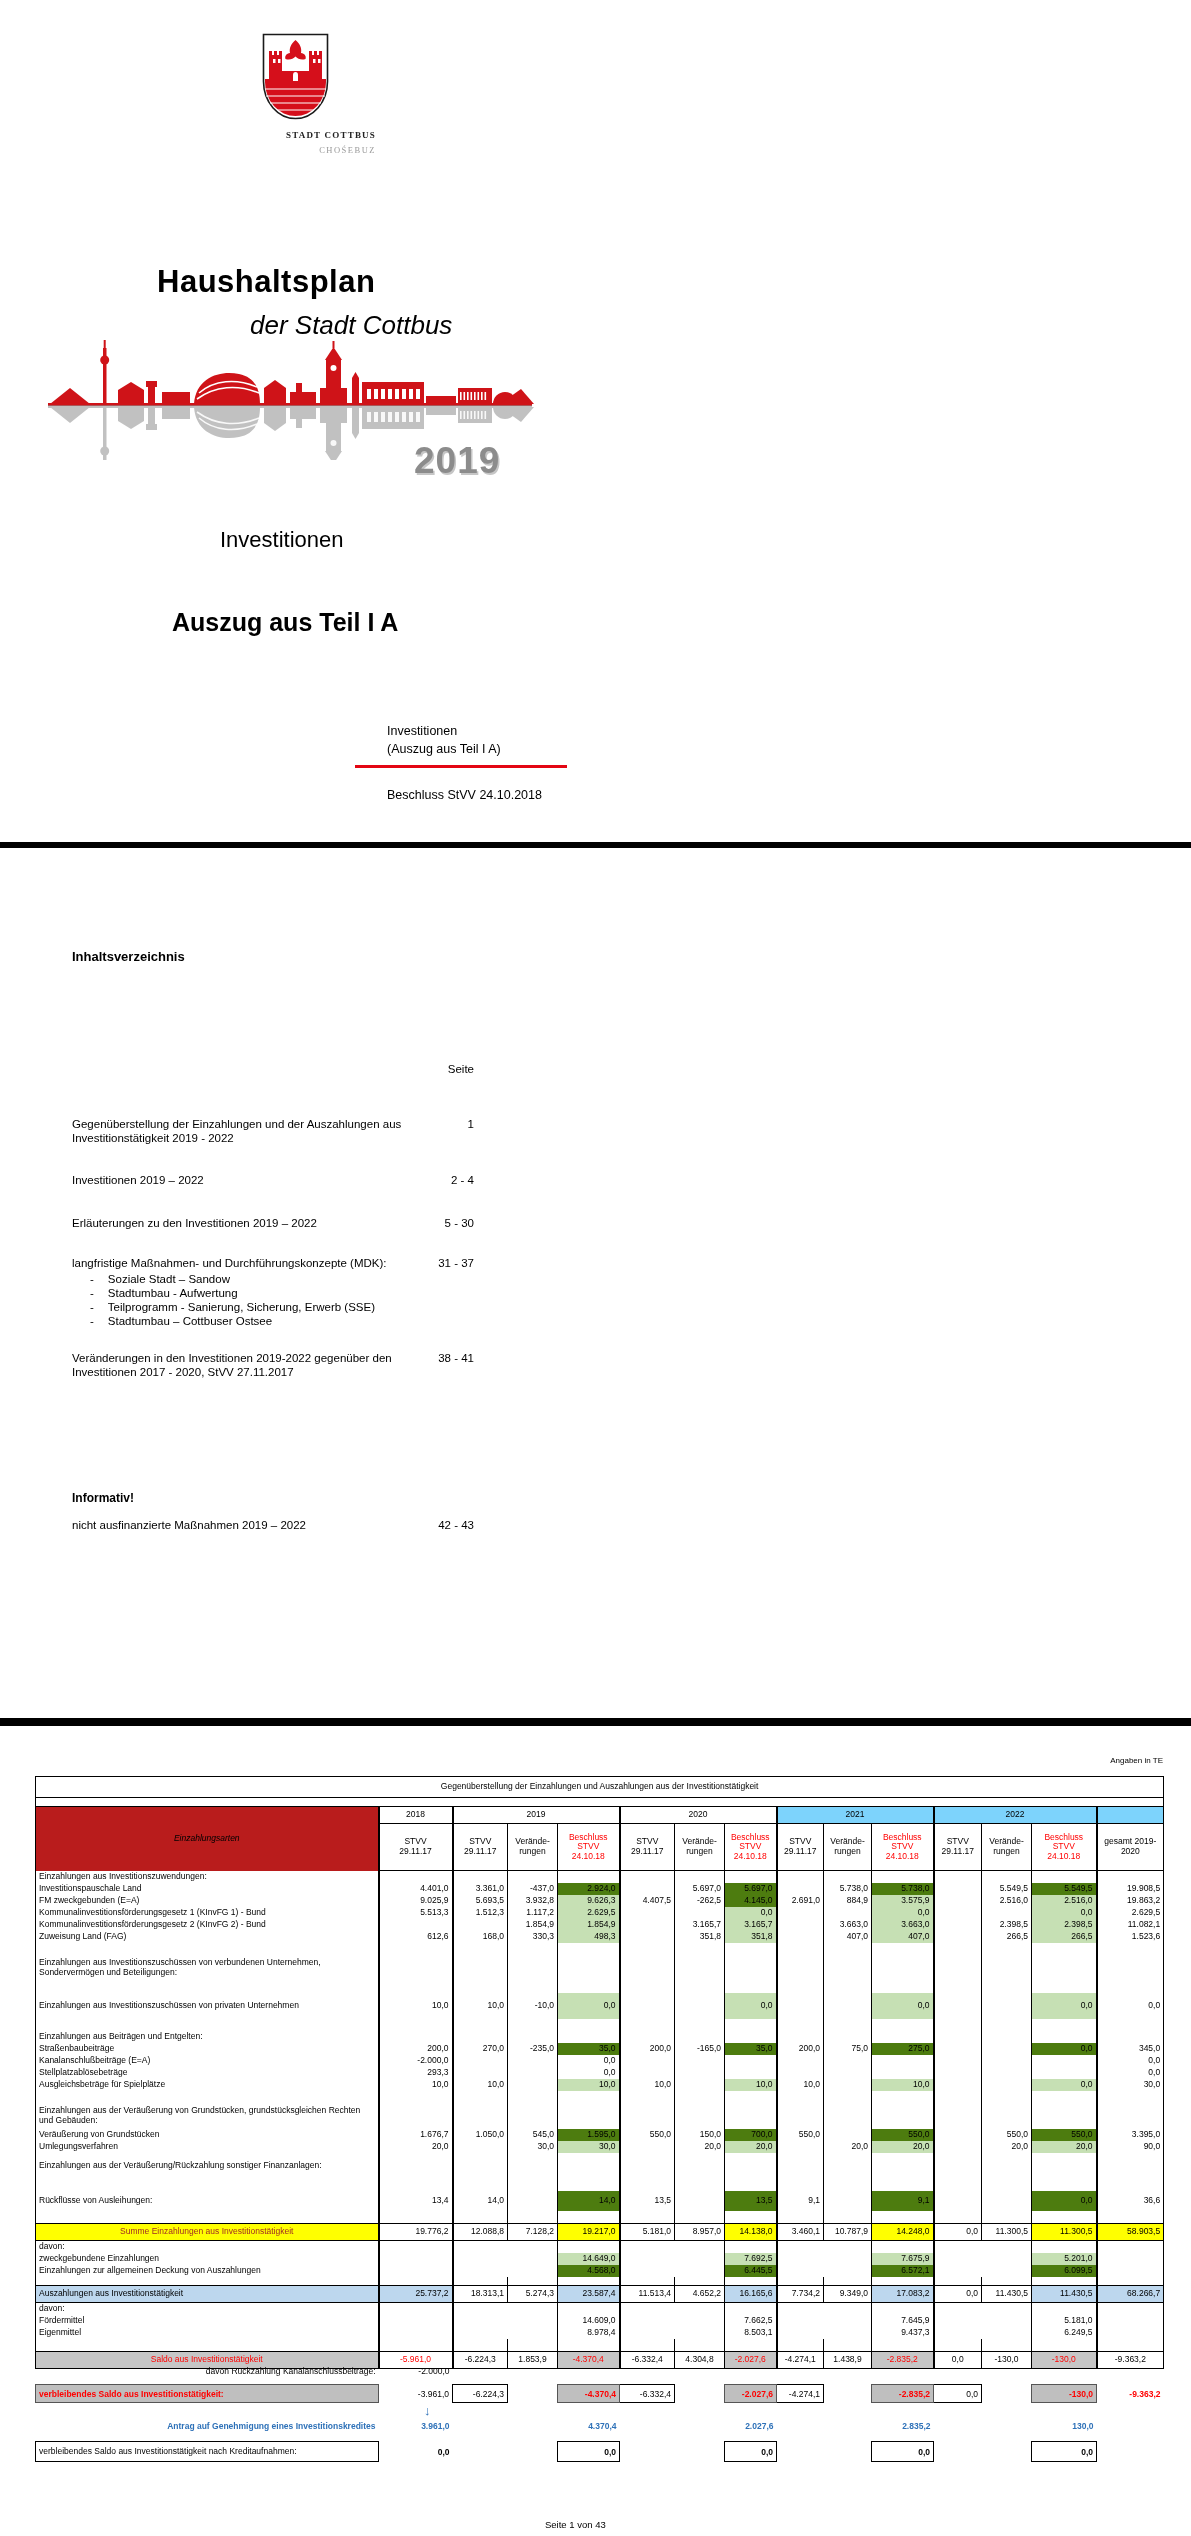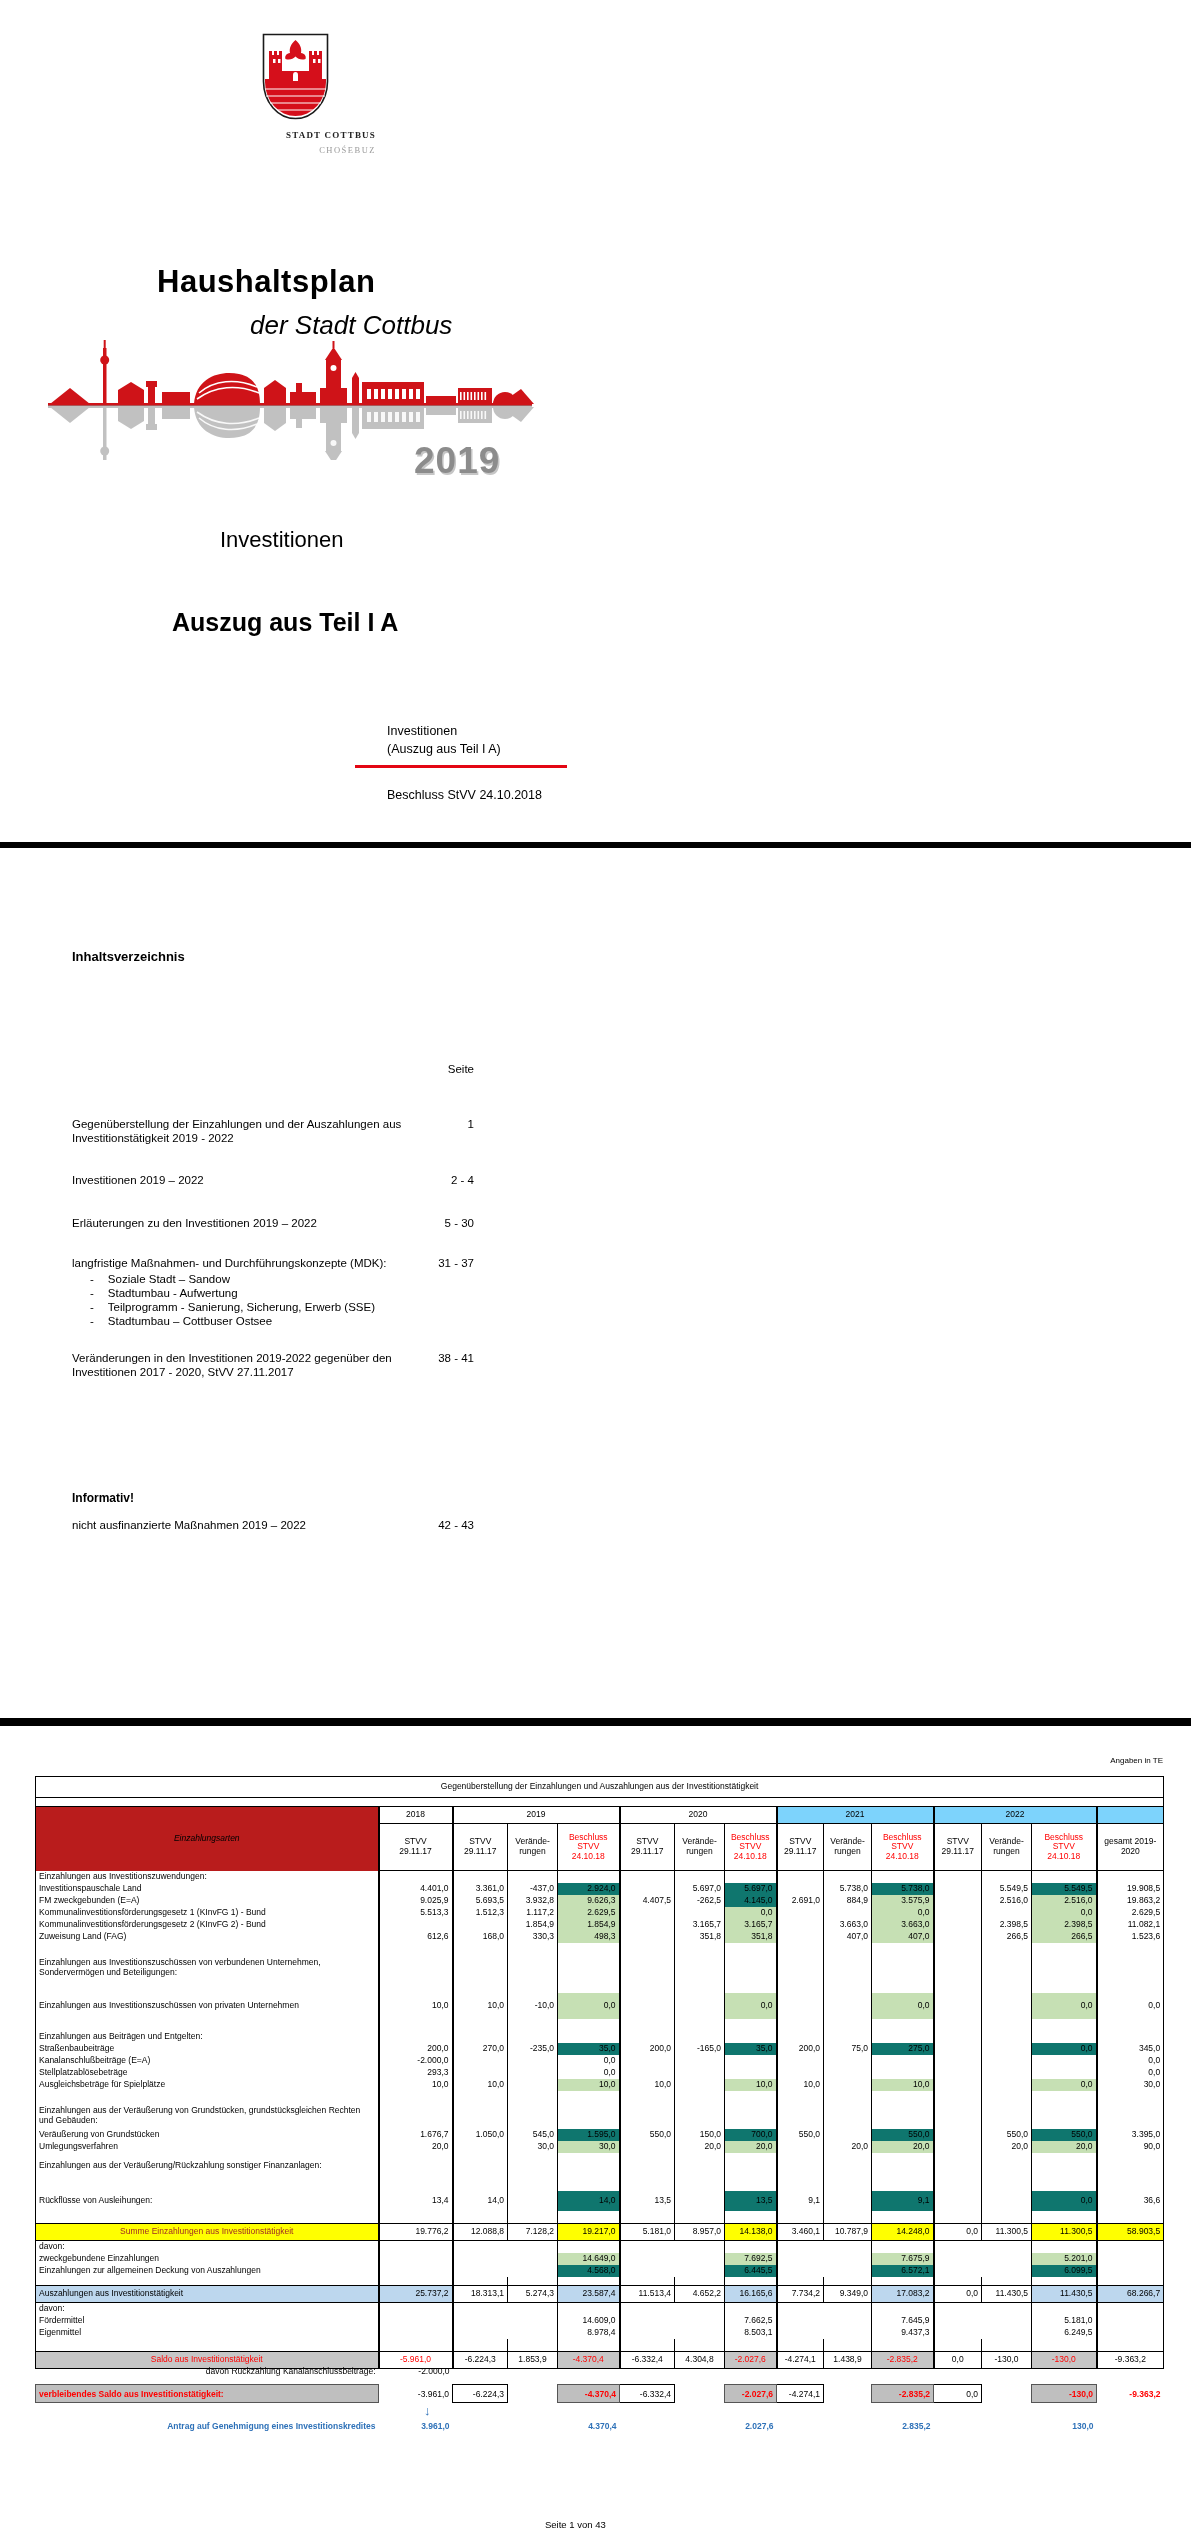--- a/index.html
+++ b/index.html
@@ -50,21 +50,21 @@
   .sub{white-space:pre-line;text-align:center;height:46px;border-bottom:1.5px solid #000;}
   .bes{color:#f00;font-weight:bold;}
   .ghdr{font-weight:bold;white-space:pre-line;text-align:center;border-bottom:1.5px solid #000;}
   .tk{border-left:2px solid #000;}
   .tn{border-left:1px solid #000;}
   .nb{border-left:none;}
   .num{text-align:right;white-space:nowrap;}
   .b{font-weight:bold;}
   .r{color:#f00;}
   .g{background:#c6e0b4;}
-  .o{background:#0f766e;}
+  .o{background:#4d7c0f;}
   .y{background:#ffff00;}
   .bl{background:#bdd7ee;}
   .gy{background:#c6c6c6;}
   .lb{white-space:normal;line-height:1.15;margin-left:47px;}
   .ind{padding-left:28px;}
   .ind2{padding-left:62px;}
   .wrap{white-space:normal;}
   tr.sect td,tr.item td,tr.davon td,tr.sp td{height:12px;}
   tr.sp8 td{height:8px;}
   tr.sect2 td{height:26px;}
@@ -955,20 +955,37 @@
           <td class="nb num"></td>
           <td class="nb num blue b">2.835,2</td>
           <td class="nb num"></td>
           <td class="nb num"></td>
           <td class="nb num blue b">130,0</td>
           <td class="nb num"></td>
         </tr>
         <tr>
           <td class="nb" colspan="15" style="height: 8px;"></td>
         </tr>
+        <tr style="height: 20px;">
+          <td class="nb boxl">verbleibendes Saldo aus Investitionstätigkeit nach Kreditaufnahmen:</td>
+          <td class="nb num b">0,0</td>
+          <td class="nb num"></td>
+          <td class="nb num"></td>
+          <td class="nb num box b">0,0</td>
+          <td class="nb num"></td>
+          <td class="nb num"></td>
+          <td class="nb num box b">0,0</td>
+          <td class="nb num"></td>
+          <td class="nb num"></td>
+          <td class="nb num box b">0,0</td>
+          <td class="nb num"></td>
+          <td class="nb num"></td>
+          <td class="nb num box b">0,0</td>
+          <td class="nb num"></td>
+        </tr>
       </tbody>
     </table>
   <div class="abs arrow">↓</div>
   <div class="abs footer">Seite 1 von 43</div>
 
 <div class="abs toc-entry" style="top: 1118px;">
       <div class="toc-text">Gegenüberstellung der Einzahlungen und der Auszahlungen aus Investitionstätigkeit  2019 - 2022</div>
       <div class="toc-page">1</div>
     </div>
     <div class="abs toc-entry" style="top: 1174px;">

